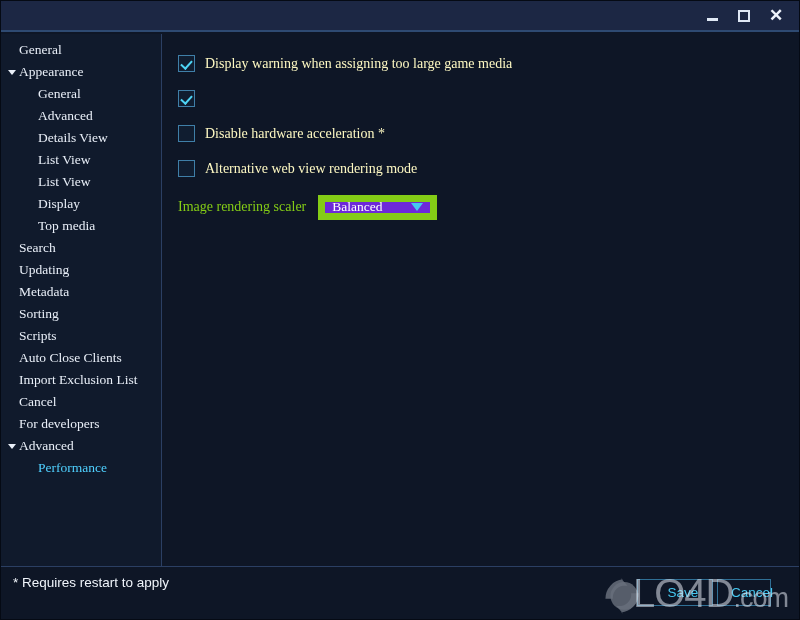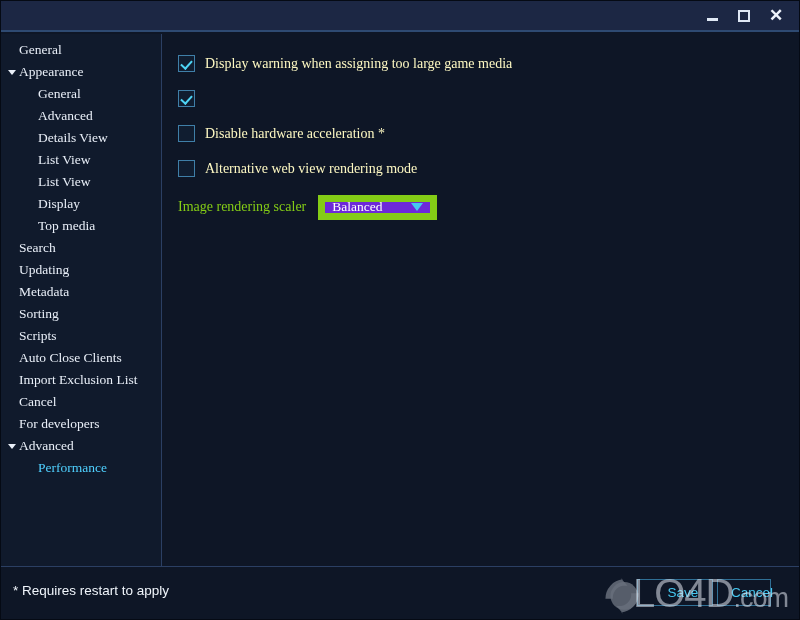--- a/index.html
+++ b/index.html
@@ -205,21 +205,21 @@
   .footer {
     position: absolute;
     left: 0; top: 566px;
     width: 798px;
     height: 52px;
     background: #0e1626;
   }
   .footer-note {
     position: absolute;
     left: 12px;
-    top: 16px;
+    top: 8px;
     font-size: 13.5px;
     color: #f0f5fb;
     white-space: nowrap;
     cursor: default;
   }
   .dlg-btn {
     position: absolute;
     top: 12px;
     height: 27px;
     box-sizing: border-box;

